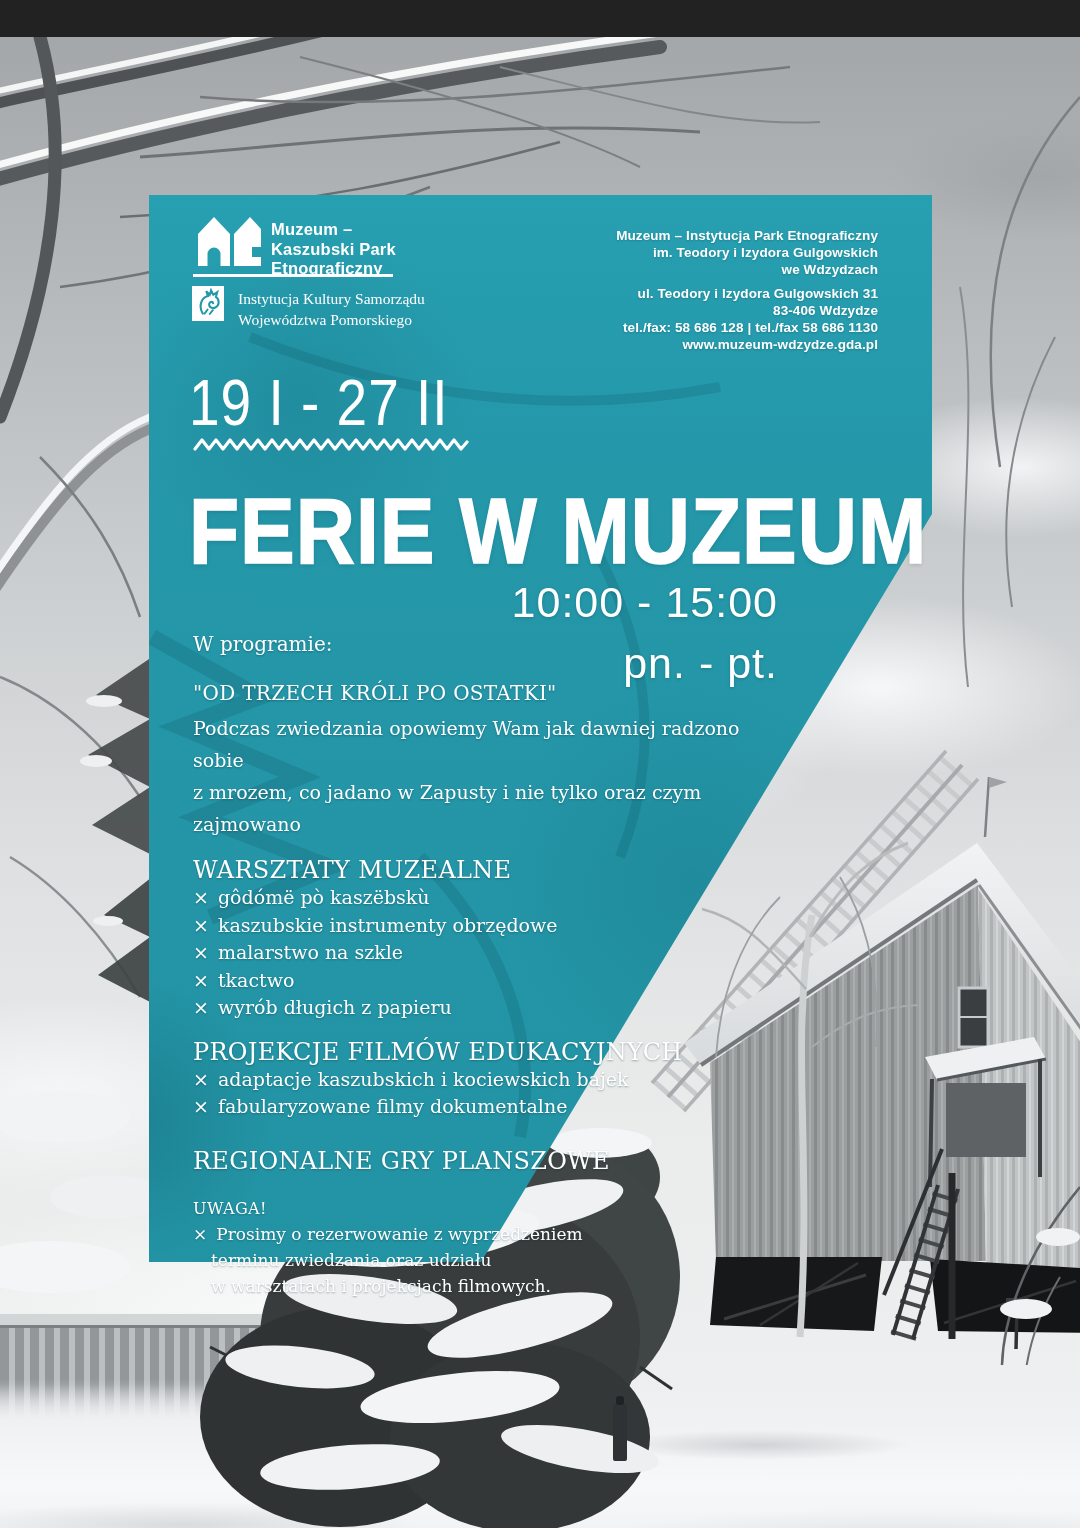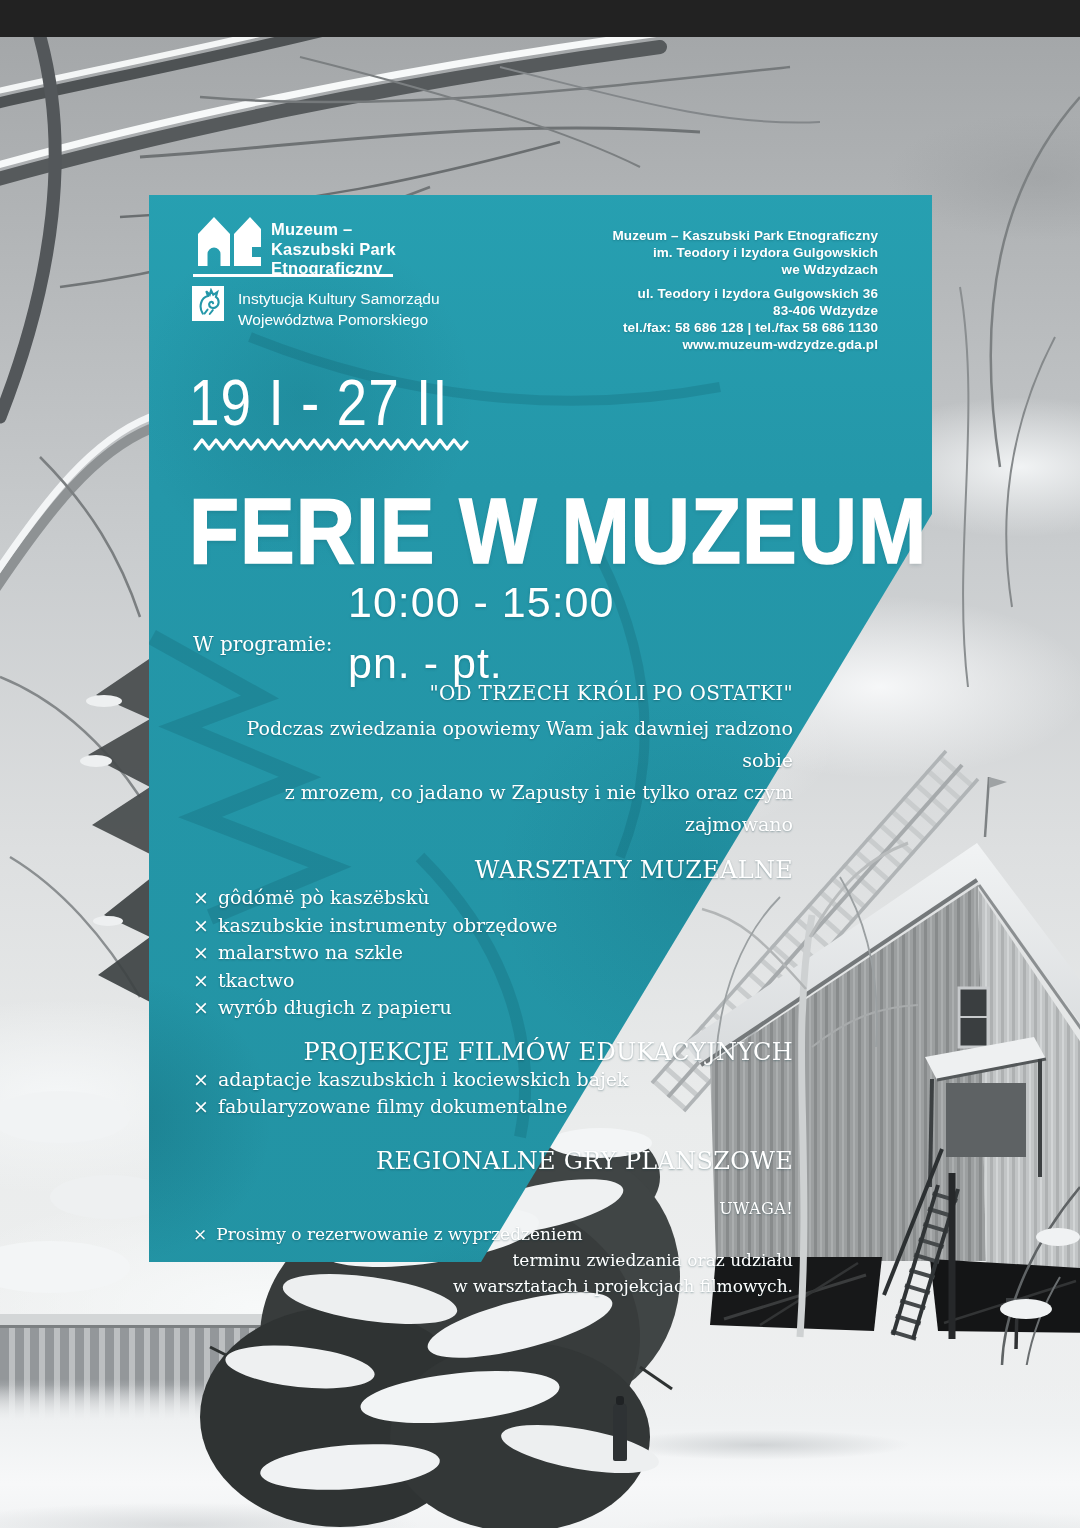--- a/index.html
+++ b/index.html
@@ -50,36 +50,36 @@
       radial-gradient(circle 170px at 45% 88%, rgba(6,64,78,.16), rgba(6,64,78,0) 75%),
       linear-gradient(180deg,#28a4b5 0%,#2497a9 30%,#2292a2 100%);}
   .overlay svg{position:absolute;left:0;top:0;opacity:.16;}
 
   
   .content-el{position:absolute;z-index:7;color:#fff;}
   .logo-mark{left:197px;top:175px;width:64px;height:56px;}
   .logo-name{left:271px;top:183px;font-size:16.5px;font-weight:bold;line-height:19.5px;letter-spacing:.2px;}
   .divider{left:193px;top:237px;width:200px;height:3px;background:#fff;}
   .griffin-box{left:192px;top:249px;width:32px;height:35px;background:#fff;display:flex;align-items:center;justify-content:center;}
-  .institution{left:238px;top:252px;font-size:15.5px;line-height:20.5px;}
+  .institution{left:238px;top:252px;font-size:15.5px;line-height:20.5px;font-family:Liberation Serif, serif;}
   .contact{right:202px;top:190px;width:430px;text-align:right;font-size:13.5px;font-weight:bold;
     line-height:17px;letter-spacing:.1px;text-shadow:0 1px 2px rgba(0,50,60,.25);}
   .contact .grp2{margin-top:7px;}
 
   .date-range{left:189px;top:328px;font-size:55px;font-weight:300;letter-spacing:1px;
     transform:scaleY(1.18);transform-origin:left top;}
   .zigzag{left:193px;top:399px;}
   .event-title{left:189px;top:442px;font-size:82px;font-weight:bold;letter-spacing:1px;
     transform:scaleY(1.12);transform-origin:left top;-webkit-text-stroke:1.4px #fff;
     text-shadow:0 2px 4px rgba(0,50,60,.18);white-space:nowrap;}
-  .times{right:302px;top:541px;width:430px;text-align:left;font-size:43px;font-weight:400;
+  .times{right:302px;top:541px;width:430px;text-align:right;font-size:43px;font-weight:400;
     letter-spacing:1px;text-shadow:0 1px 3px rgba(0,50,60,.25);}
   .times .days{margin-top:12px;}
 
-  .serif{font-family:"DejaVu Serif",serif;text-shadow:0 1px 2px rgba(0,45,55,.35);text-align:right;}
+  .serif{font-family:"DejaVu Serif",serif;text-shadow:0 1px 2px rgba(0,45,55,.35);}
   .program-label{left:193px;top:595px;font-size:20px;}
   .program{left:193px;top:641px;width:600px;font-size:19px;line-height:32px;}
   .program .tour-title{font-size:20px;line-height:30px;margin-bottom:4px;letter-spacing:.3px;}
   .program .sec-header{margin-top:16px;line-height:28px;letter-spacing:.3px;font-size:24px;}
   .program .sec-header.games{margin-top:26px;}
   .program .li{display:flex;gap:9px;line-height:27.5px;}
   .program .x{flex:0 0 auto;}
   .note{margin-top:22px;}
   .note .note-header{font-size:16px;line-height:24px;letter-spacing:.4px;}
   .note .li{font-size:17px;line-height:26px;}
@@ -257,26 +257,26 @@
     </svg>
   </div>
 
   <div class="content-el institution">
     <div>Instytucja Kultury Samorządu</div>
     <div>Województwa Pomorskiego</div>
   </div>
 
   <div class="content-el contact">
     <div class="grp1">
-      <div>Muzeum – Kaszubski Park Etnograficzny</div>
+      <div>Muzeum – Instytucja Park Etnograficzny</div>
       <div>im. Teodory i Izydora Gulgowskich</div>
       <div>we Wdzydzach</div>
     </div>
     <div class="grp2">
-      <div>ul. Teodory i Izydora Gulgowskich 36</div>
+      <div>ul. Teodory i Izydora Gulgowskich 31</div>
       <div>83-406 Wdzydze</div>
       <div>tel./fax: 58 686 128 | tel./fax 58 686 1130</div>
       <div>www.muzeum-wdzydze.gda.pl</div>
     </div>
   </div>
 
   <div class="content-el date-range">19 I - 27 II</div>
 
   <svg class="content-el zigzag" width="276" height="18" viewBox="0 0 276 18">
     <polyline points="2,13 9,4 16,13 23,4 30,13 37,4 44,13 51,4 58,13 65,4 72,13 79,4 86,13 93,4 100,13 107,4 114,13 121,4 128,13 135,4 142,13 149,4 156,13 163,4 170,13 177,4 184,13 191,4 198,13 205,4 212,13 219,4 226,13 233,4 240,13 247,4 254,13 261,4 268,13 274,6" fill="none" stroke="#fff" stroke-width="3.2" stroke-linecap="round" stroke-linejoin="round"></polyline>

